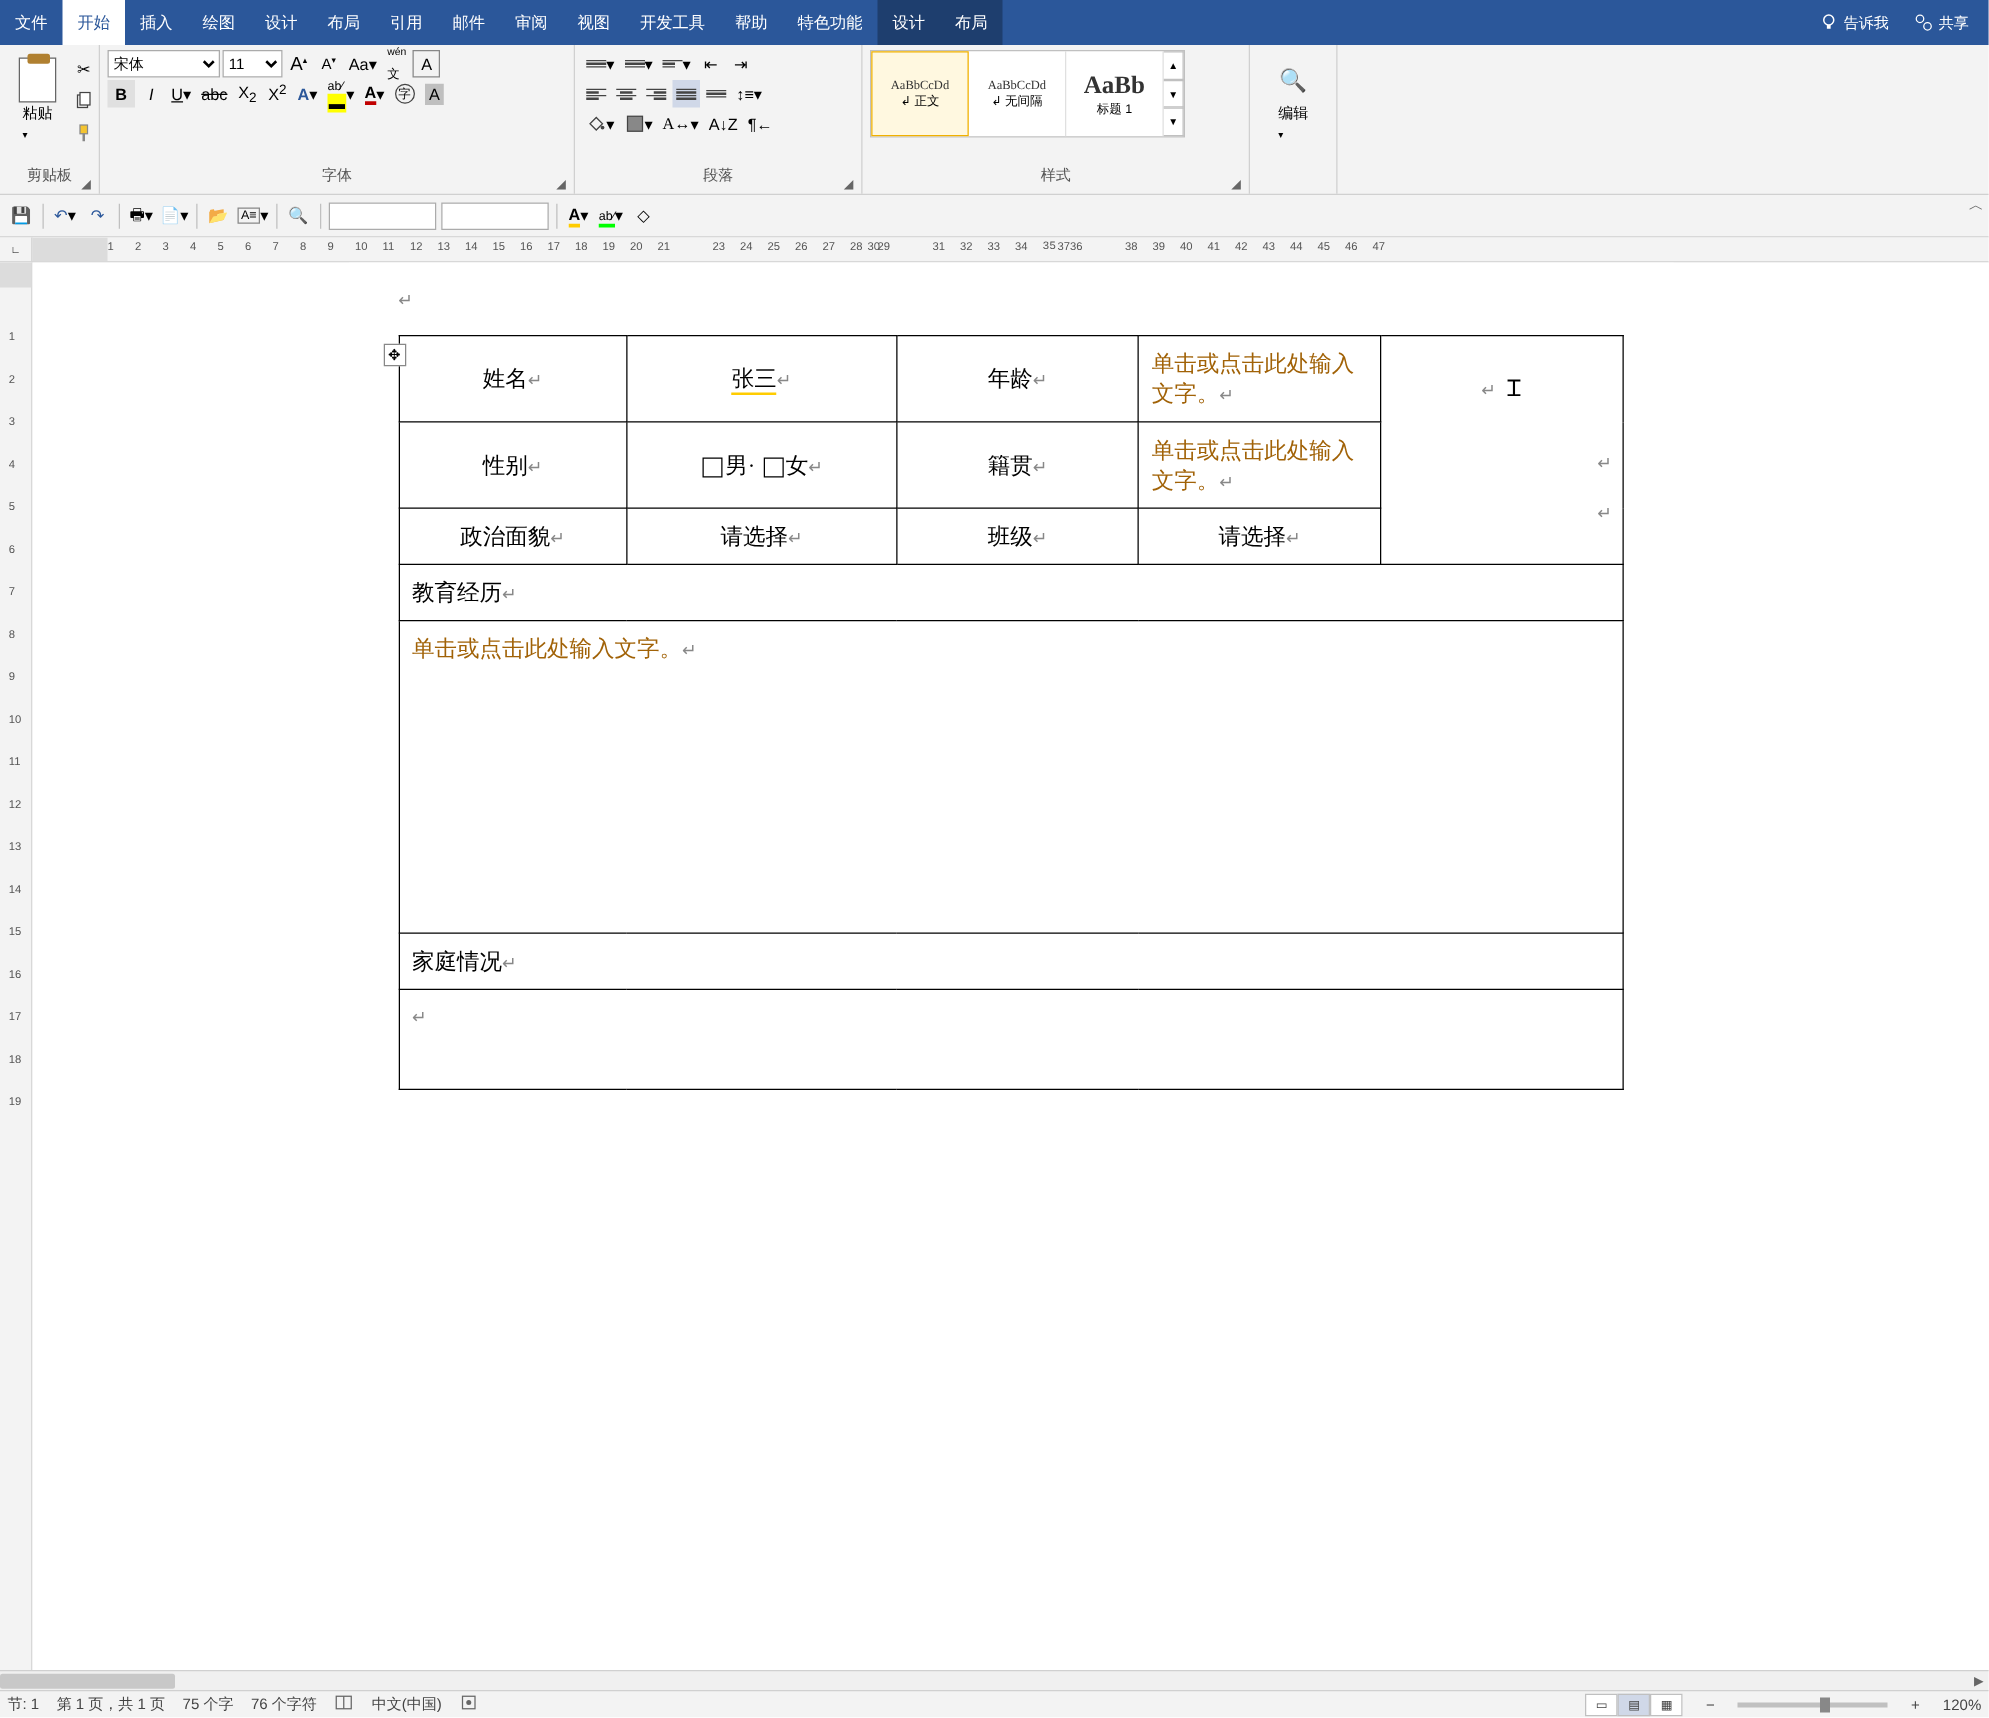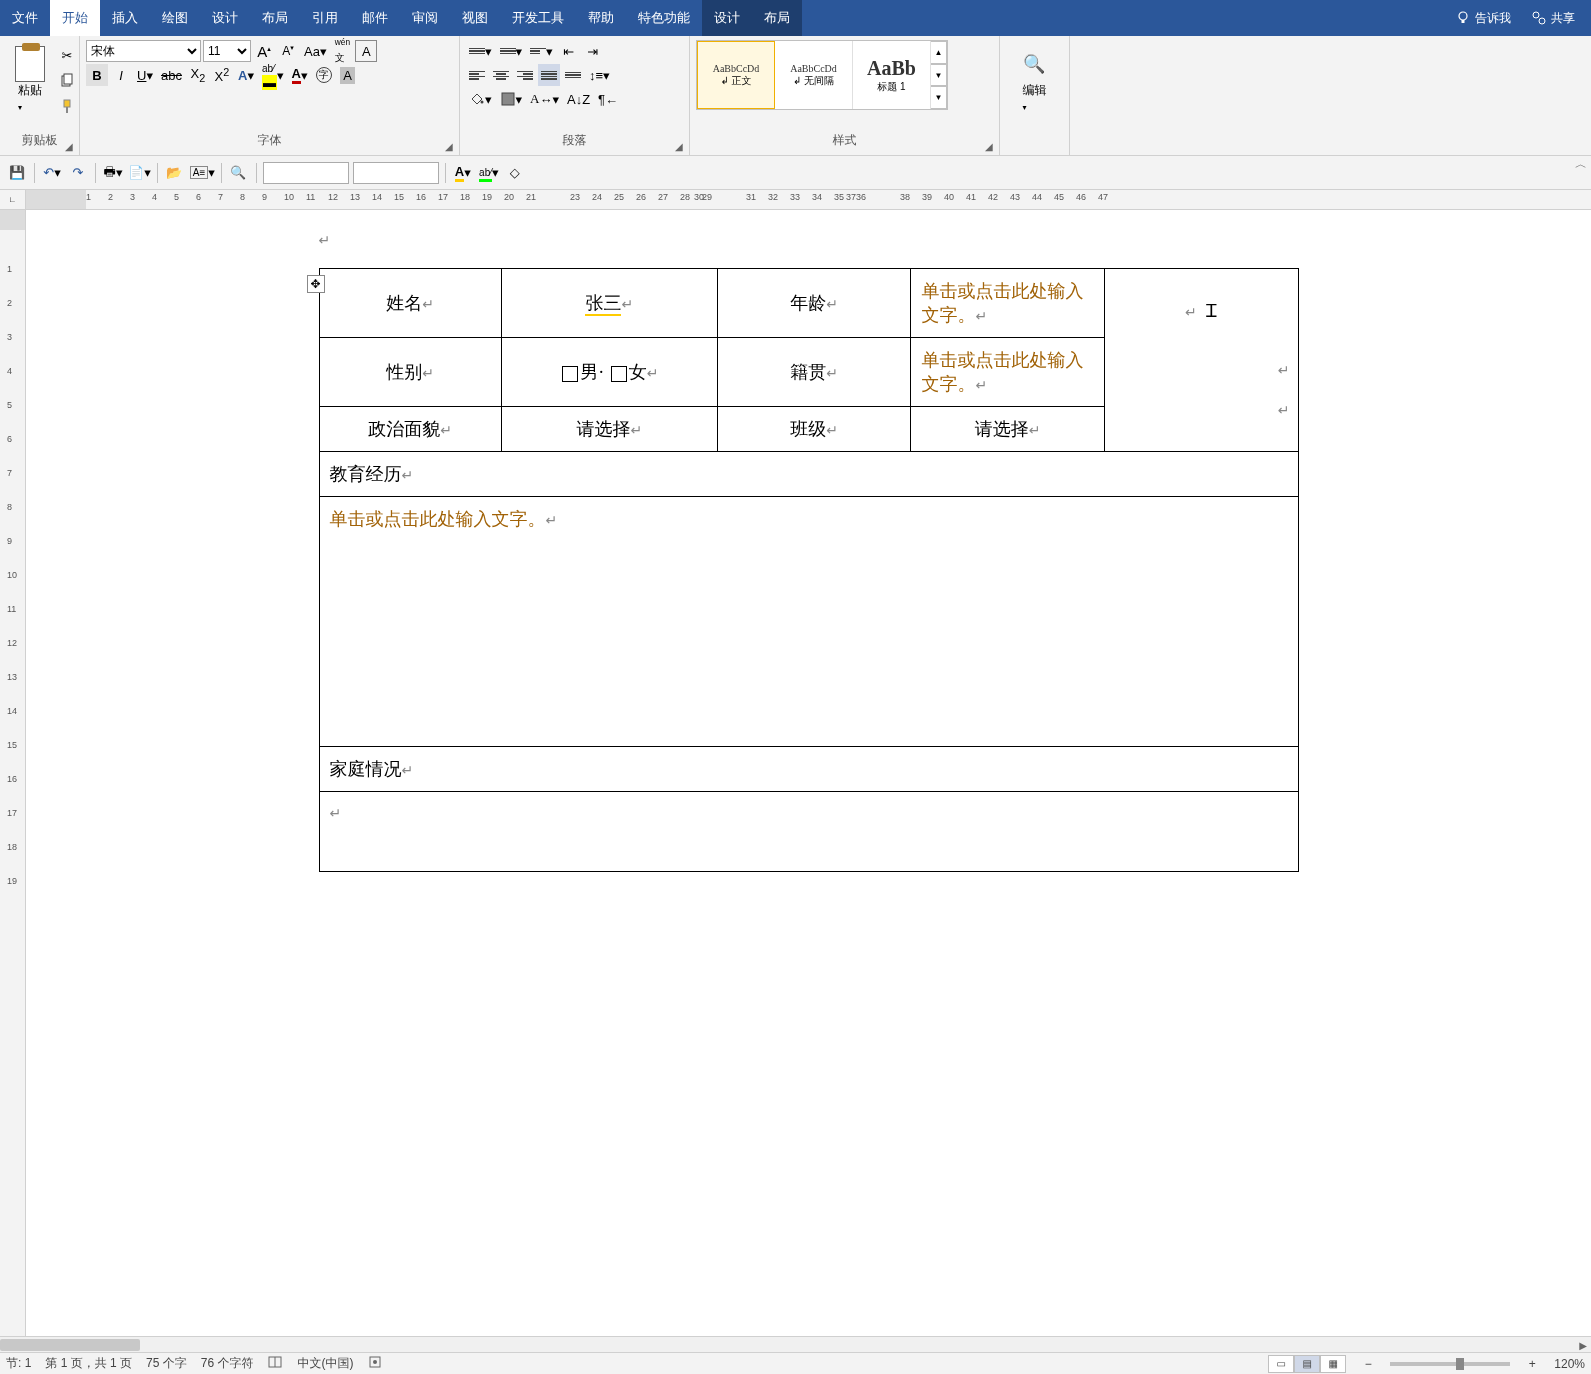--- a/index.html
+++ b/index.html
@@ -16,21 +16,21 @@
 
 
 .ribbon { background: #f3f3f3; border-bottom: 1px solid #d0d0d0; height: 120px; display: flex; }
 .ribbon-group { border-right: 1px solid #d0d0d0; padding: 4px 6px; display: flex; flex-direction: column; justify-content: space-between; position: relative; }
 .ribbon-group-label { text-align: center; font-size: 12px; color: #555; padding-bottom: 2px; }
 .ribbon-dialog-launcher { position: absolute; right: 2px; bottom: 2px; width: 12px; height: 12px; font-size: 10px; color: #666; cursor: pointer; }
 .ribbon-row { display: flex; align-items: center; gap: 2px; margin-bottom: 2px; }
 .ribbon-btn { min-width: 22px; height: 22px; display: inline-flex; align-items: center; justify-content: center; border: 1px solid transparent; cursor: pointer; font-size: 13px; padding: 0 2px; }
 .ribbon-btn.boxed { border: 1px solid #888; }
 .ribbon-select { height: 22px; border: 1px solid #ababab; background: #fff; font-size: 12px; }
-.font-name-select { width: 115px; }
+.font-name-select { width: 90px; }
 .font-size-select { width: 48px; }
 .big-btn { display: flex; flex-direction: column; align-items: center; justify-content: center; padding: 4px 8px; cursor: pointer; height: 80px; }
 .big-btn-icon { width: 32px; height: 32px; display: flex; align-items: center; justify-content: center; font-size: 24px; }
 .big-btn-label { font-size: 12px; margin-top: 2px; }
 .clipboard-group { width: 80px; }
 .paste-icon { width: 30px; height: 36px; background: linear-gradient(#fff,#fff); border: 1px solid #666; position: relative; }
 .paste-icon::before { content:""; position:absolute; top:-4px; left:6px; width:18px; height:8px; background:#b08030; border-radius:2px; }
 .style-gallery { display: flex; border: 1px solid #c0c0c0; background: #fff; height: 70px; }
 .style-item { width: 78px; border-right: 1px solid #e0e0e0; display: flex; flex-direction: column; align-items: center; justify-content: center; font-size: 10px; cursor: pointer; }
 .style-item.sel { border: 1px solid #f0b000; background: #fff8e0; }
@@ -411,21 +411,21 @@
       <div class="ruler-tick" style="left: 588px;">25</div>
       <div class="ruler-tick" style="left: 610px;">26</div>
       <div class="ruler-tick" style="left: 632px;">27</div>
       <div class="ruler-tick" style="left: 654px;">28</div>
       <div class="ruler-tick" style="left: 676px;">29</div>
       <div class="ruler-tick" style="left: 668px;">30</div>
       <div class="ruler-tick" style="left: 720px;">31</div>
       <div class="ruler-tick" style="left: 742px;">32</div>
       <div class="ruler-tick" style="left: 764px;">33</div>
       <div class="ruler-tick" style="left: 786px;">34</div>
-      <div class="ruler-tick" style="left: 808px;">35</div>
+      <div class="ruler-tick" style="left: 808px; font-family: Liberation Mono, monospace;">35</div>
       <div class="ruler-tick" style="left: 830px;">36</div>
       <div class="ruler-tick" style="left: 820px;">37</div>
       <div class="ruler-tick" style="left: 874px;">38</div>
       <div class="ruler-tick" style="left: 896px;">39</div>
       <div class="ruler-tick" style="left: 918px;">40</div>
       <div class="ruler-tick" style="left: 940px;">41</div>
       <div class="ruler-tick" style="left: 962px;">42</div>
       <div class="ruler-tick" style="left: 984px;">43</div>
       <div class="ruler-tick" style="left: 1006px;">44</div>
       <div class="ruler-tick" style="left: 1028px;">45</div>

